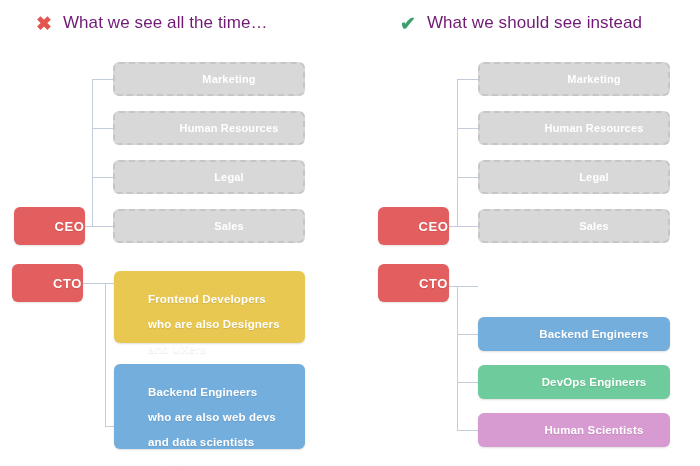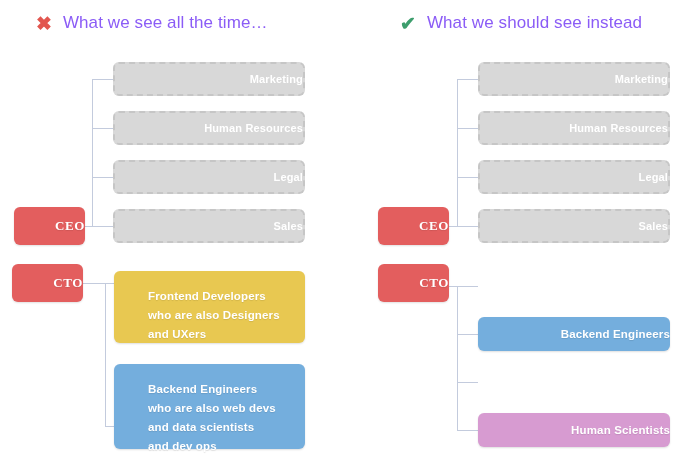--- a/index.html
+++ b/index.html
@@ -34,21 +34,21 @@
     line-height: 19px;
     font-weight: bold;
     margin-right: 11px;
     flex: 0 0 auto;
   }
   .icon-cross { color: #e2564f; }
   .icon-check { color: #3d9e6d; }
 
   .header-title {
     font-size: 17px;
-    color: #8b5cf6;
+    color: #701a75;
     white-space: nowrap;
     letter-spacing: 0.1px;
   }
 
   
   .column { position: absolute; top: 0; height: 466px; }
   .column-left  { left: 0px;   width: 350px; }
   .column-right { left: 363px; width: 337px; }
 
   
@@ -62,57 +62,56 @@
     height: 1px;
     background: #c3cbdd;
   }
 
   
   .node {
     position: absolute;
     border-radius: 6px;
     display: flex;
     align-items: center;
-    justify-content: flex-end;
+    justify-content: center;
     color: #ffffff;
     font-weight: bold;
     font-size: 11.5px;
     letter-spacing: 0.15px;
     text-align: center;
     text-shadow: 0 1px 1px rgba(0,0,0,0.10);
     padding-left: 40px;
   }
 
   .node-exec {
     background: #e35e5e;
     font-size: 13px;
     letter-spacing: 0.6px;
     box-shadow: 0 1px 2px rgba(0,0,0,0.12);
-    font-family: Liberation Serif, serif;
   }
 
   .node-dept {
     background: #d8d8d8;
     border: 2px dashed #c6c6c6;
     color: #ffffff;
     text-shadow: none;
     font-size: 11px;
   }
 
   .node-team {
     box-shadow: 0 1px 2px rgba(0,0,0,0.13);
   }
 
   
   .node-bloat {
     align-items: flex-start;
     justify-content: flex-start;
     padding: 16px 0 0 34px;
     text-align: left;
-    line-height: 19px;
+    line-height: 25px;
     font-size: 11.5px;
   }
   .node-bloat .lines { white-space: pre-line; }
 </style>
 </head>
 <body>
 
 <div id="stage">
 
   <div class="header header-left">
@@ -206,18 +205,21 @@
     <div class="h-line" style="left:94px; top:430px; width:21px;"></div>
     <div class="h-line" style="left:86px; top:286px; width:9px;"></div>
 
     <div class="node node-exec" style="left:15px; top:264px; width:71px; height:38px;">
       <span>CTO</span>
     </div>
 
     <div class="node node-team" style="left:115px; top:317px; width:192px; height:34px; background:#74aedd;">
       <span>Backend Engineers</span>
     </div>
+    <div class="node node-team" style="left:115px; top:365px; width:192px; height:34px; background:#6ecb9b;">
+      <span>DevOps Engineers</span>
+    </div>
     <div class="node node-team" style="left:115px; top:413px; width:192px; height:34px; background:#d79bd1;">
       <span>Human Scientists</span>
     </div>
   </div>
 
 </div>
 
 </body></html>

